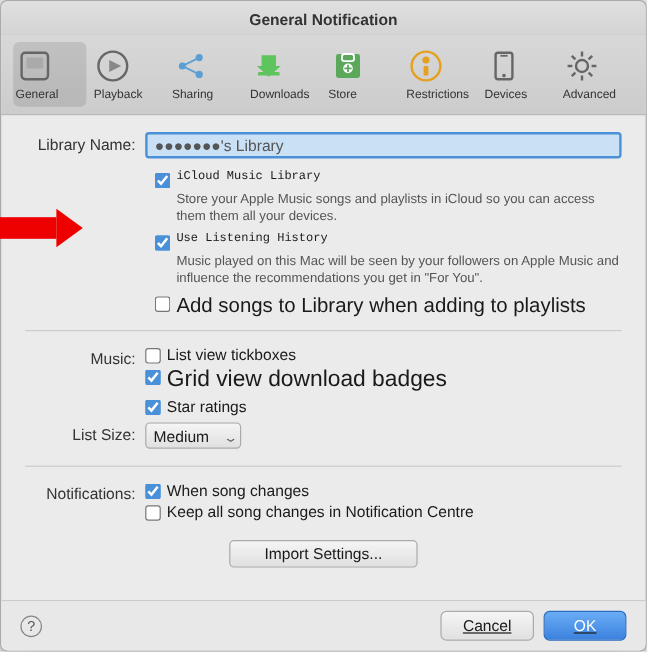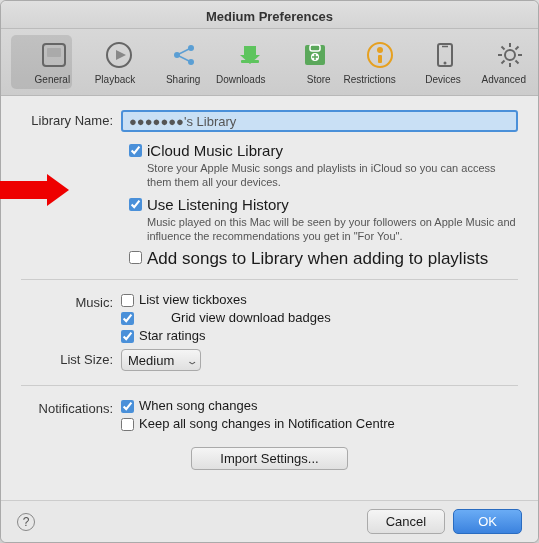--- a/index.html
+++ b/index.html
@@ -41,21 +41,21 @@
       align-items: center;
       padding: 6px 10px 6px 10px;
       background: linear-gradient(to bottom, #d8d8d8, #cccccc);
       border-bottom: 1px solid #b8b8b8;
       gap: 4px;
     }
 
     .toolbar-item {
       display: flex;
       flex-direction: column;
-      align-items: flex-end;
+      align-items: flex-start;
       justify-content: center;
       width: 62px;
       padding: 4px 2px;
       cursor: pointer;
       border-radius: 5px;
       font-size: 10px;
       color: #333;
       gap: 3px;
     }
 
@@ -119,23 +119,24 @@
       gap: 5px;
     }
 
     .checkbox-row input[type="checkbox"] {
       margin-top: 2px;
       flex-shrink: 0;
       accent-color: #4a90d9;
     }
 
     .checkbox-label {
-      font-size: 15px;
+      font-size: 10px;
       color: #1a1a1a;
       font-weight: 500;
+      font-family: Liberation Mono, monospace;
     }
 
     .checkbox-desc {
       font-size: 11px;
       color: #555;
       margin-left: 18px;
       margin-bottom: 6px;
       line-height: 1.3;
     }
 
@@ -250,20 +251,21 @@
       justify-content: center;
       font-size: 12px;
       color: #555;
       cursor: pointer;
     }
 
     .bottom-right {
       display: flex;
       gap: 8px;
       align-items: center;
+      text-decoration: underline;
     }
 
     
     .arrow-container {
       position: absolute;
       left: -4px;
       top: 78px;
       display: flex;
       align-items: center;
       pointer-events: none;
@@ -286,21 +288,21 @@
     .library-row {
       margin-bottom: 10px;
     }
   </style>
 </head>
 <body>
 
 <div class="window">
 
   <div class="title-bar">
-    <span>Medium Preferences</span>
+    <span>General Notification</span>
   </div>
 
   <div class="toolbar">
 
     <div class="toolbar-item active">
       <div class="toolbar-icon">
         <svg viewBox="0 0 30 30" width="30" height="30">
           <rect x="4" y="4" width="22" height="22" rx="3" fill="none" stroke="#666" stroke-width="2"></rect>
           <rect x="8" y="8" width="14" height="9" rx="1" fill="#aaa"></rect>
         </svg>
@@ -435,21 +437,21 @@
     <div class="show-section">
       <div class="section-row" style="margin-bottom:2px;">
         <div class="section-label">Music:</div>
         <div class="section-content">
           <div class="checkbox-row">
             <input type="checkbox" style="">
             <span style="font-size:13px;">List view tickboxes</span>
           </div>
           <div class="checkbox-row" style="margin-top:3px;">
             <input type="checkbox" checked="" style="">
-            <span style="font-size:13px;margin-left:32px;">Grid view download badges</span>
+            <span style="font-size:19px;">Grid view download badges</span>
           </div>
           <div class="checkbox-row" style="margin-top:3px;align-items:center;">
             <input type="checkbox" checked="" style="">
             <span style="font-size:13px;">Star ratings</span>
           </div>
         </div>
       </div>
 
       <div class="section-row" style="margin-top:4px;">
         <div class="section-label">List Size:</div>

